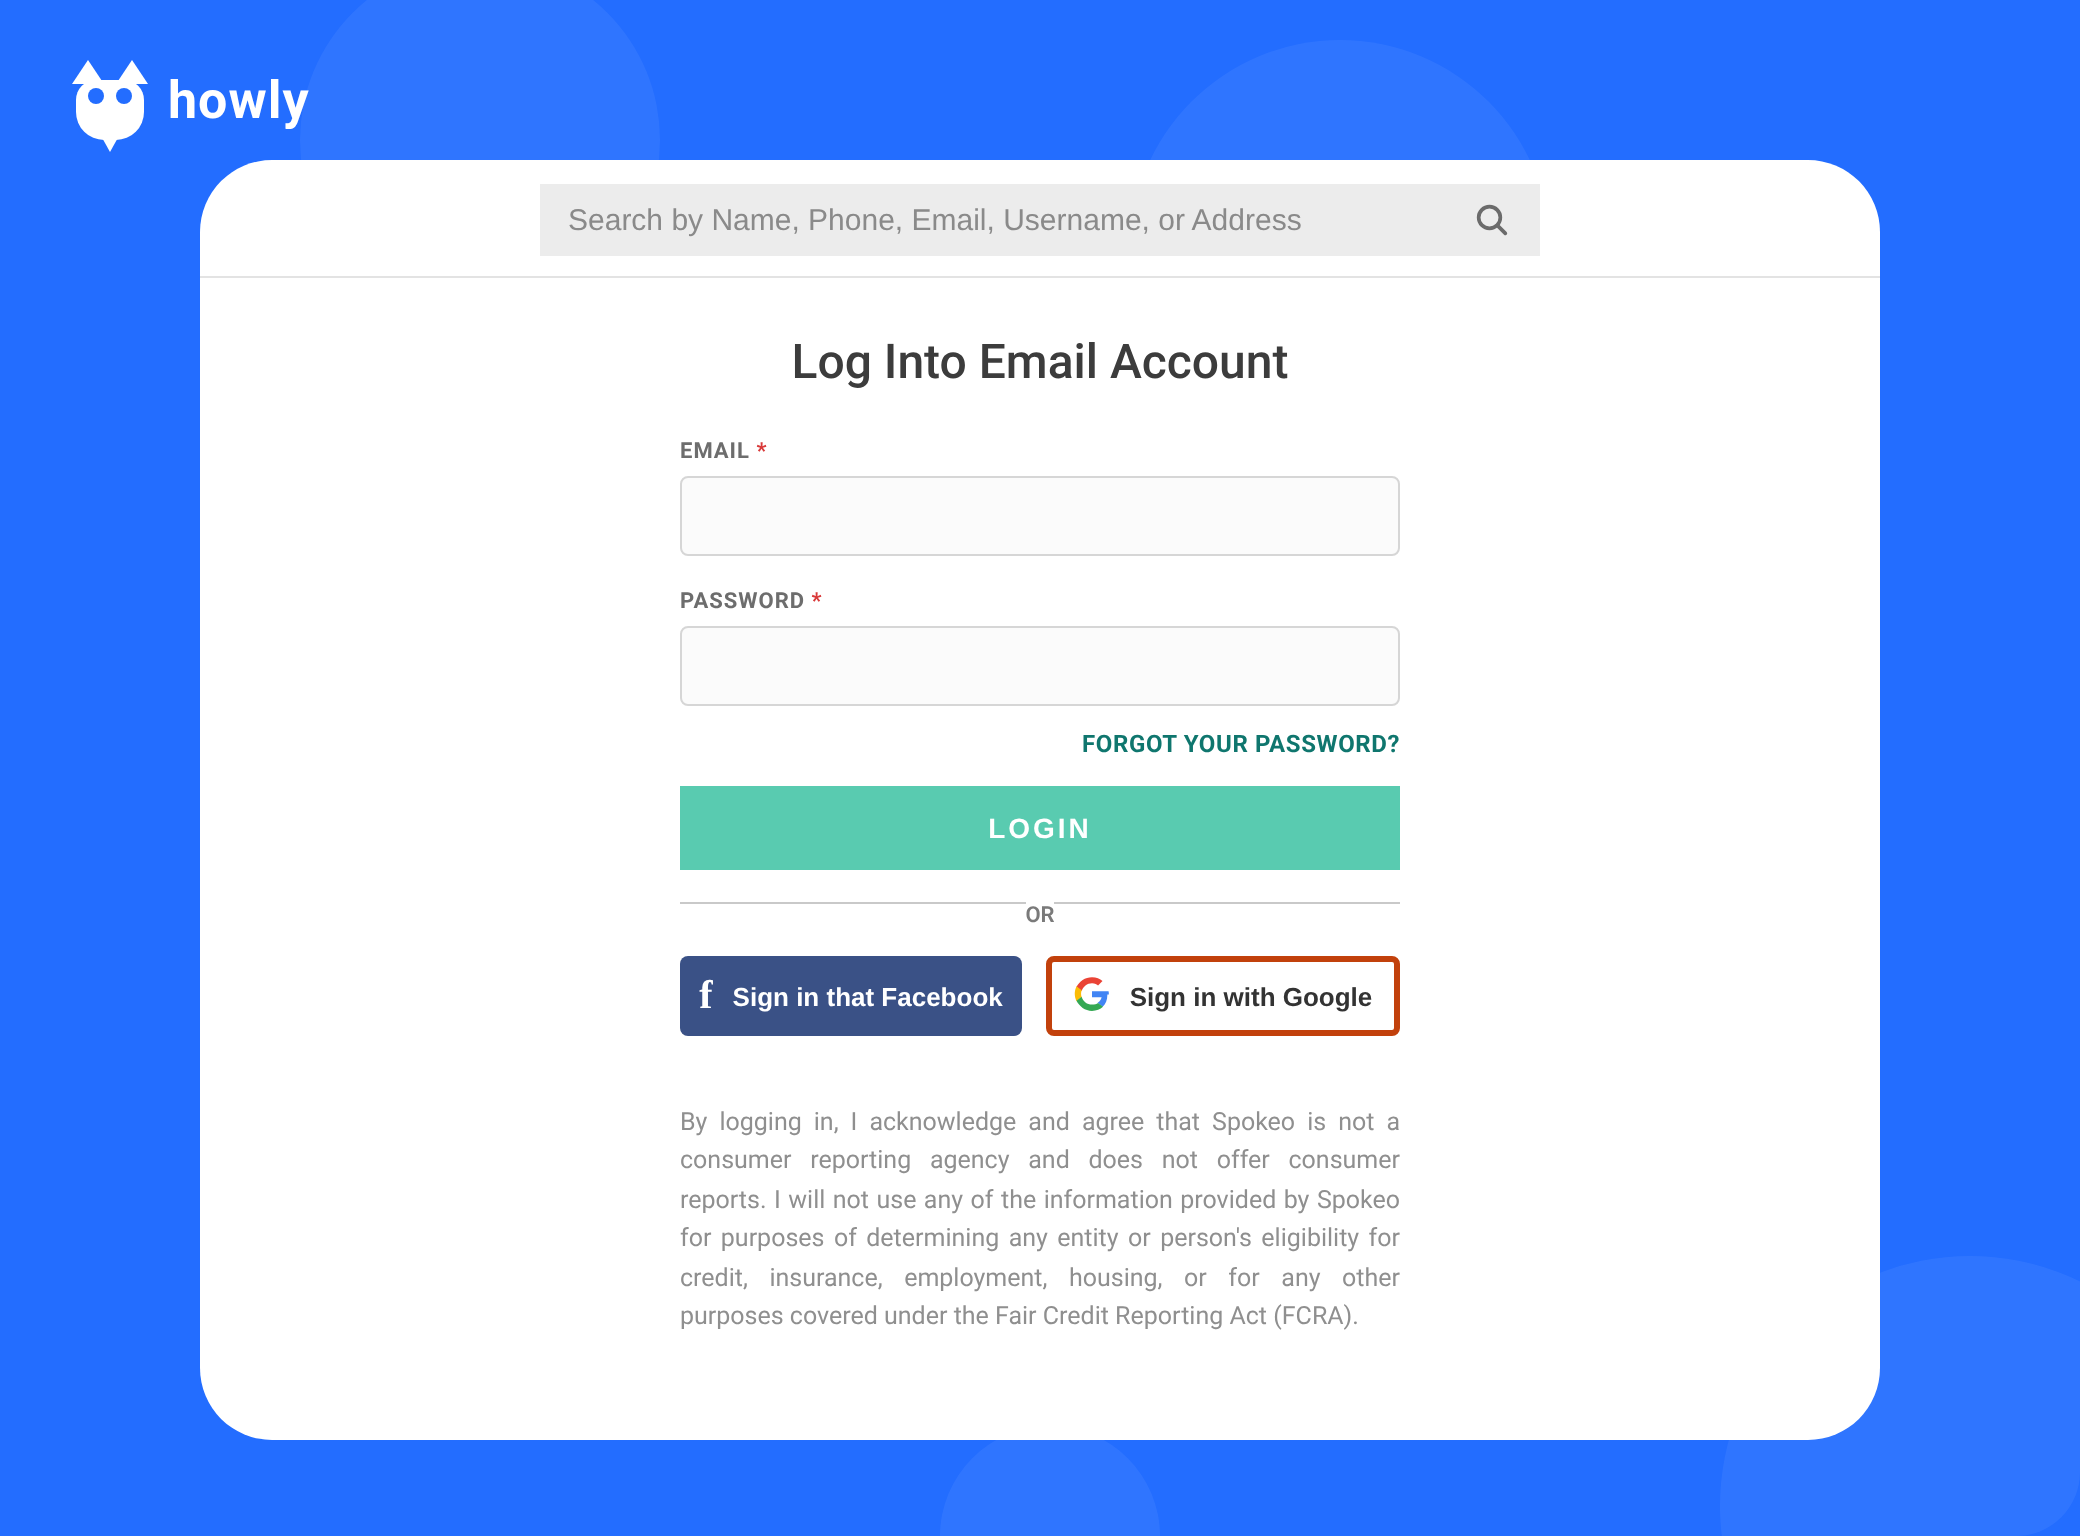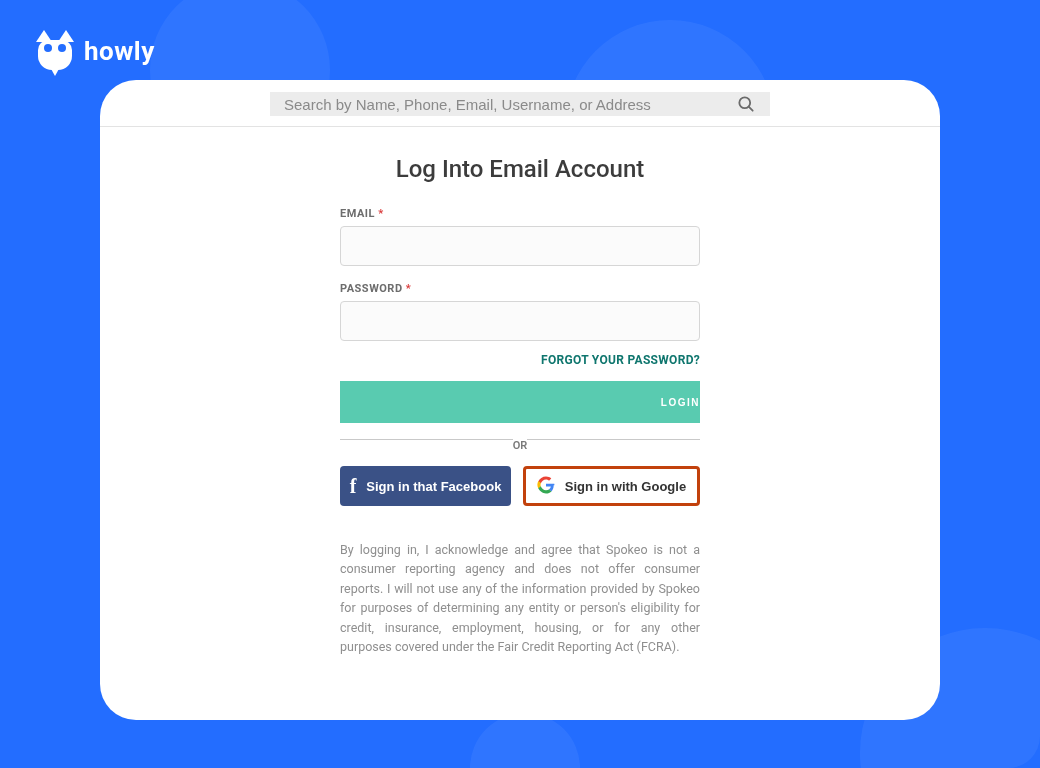--- a/index.html
+++ b/index.html
@@ -50,21 +50,21 @@
     border-radius: 36px;
     overflow: hidden;
   }
 
   .searchbar-wrap {
     padding: 12px 0 10px;
     border-bottom: 1px solid #e3e3e3;
     display: flex; justify-content: center;
   }
   .searchbar {
-    width: 500px; height: 24px;
+    width: 500px; height: 36px;
     background: #ececec;
     display: flex; align-items: center;
     padding: 0 14px;
     gap: 10px;
   }
   .searchbar input {
     flex: 1; border: none; background: transparent; outline: none;
     font-size: 15px; color: #555;
   }
   .searchbar input::placeholder { color: #8a8a8a; }
@@ -90,22 +90,22 @@
     padding: 0 10px; font-size: 14px;
     margin-bottom: 16px;
   }
   .forgot {
     text-align: right; font-size: 12px; font-weight: 700;
     color: #0f766e; letter-spacing: 0.3px; margin-top: -4px; margin-bottom: 14px;
     cursor: pointer;
   }
   .login-btn {
     width: 100%; height: 42px; border: none;
-    background: #59cbb0; color: #fff; font-size: 10px; font-weight: 700;
-    letter-spacing: 1.5px; cursor: pointer; text-align: right;
+    background: #59cbb0; color: #fff; font-size: 14px; font-weight: 700;
+    letter-spacing: 1.5px; cursor: pointer;
   }
   .or-row {
     display: flex; gap: 0;
     margin: 16px 0 14px;
   }
   .or-row .line { flex: 1; height: 1px; background: #c9c9c9; }
   .or-row .or { font-size: 11px; color: #7a7a7a; font-weight: 600; }
 
   .social-row { display: flex; gap: 12px; }
   .social-btn {

